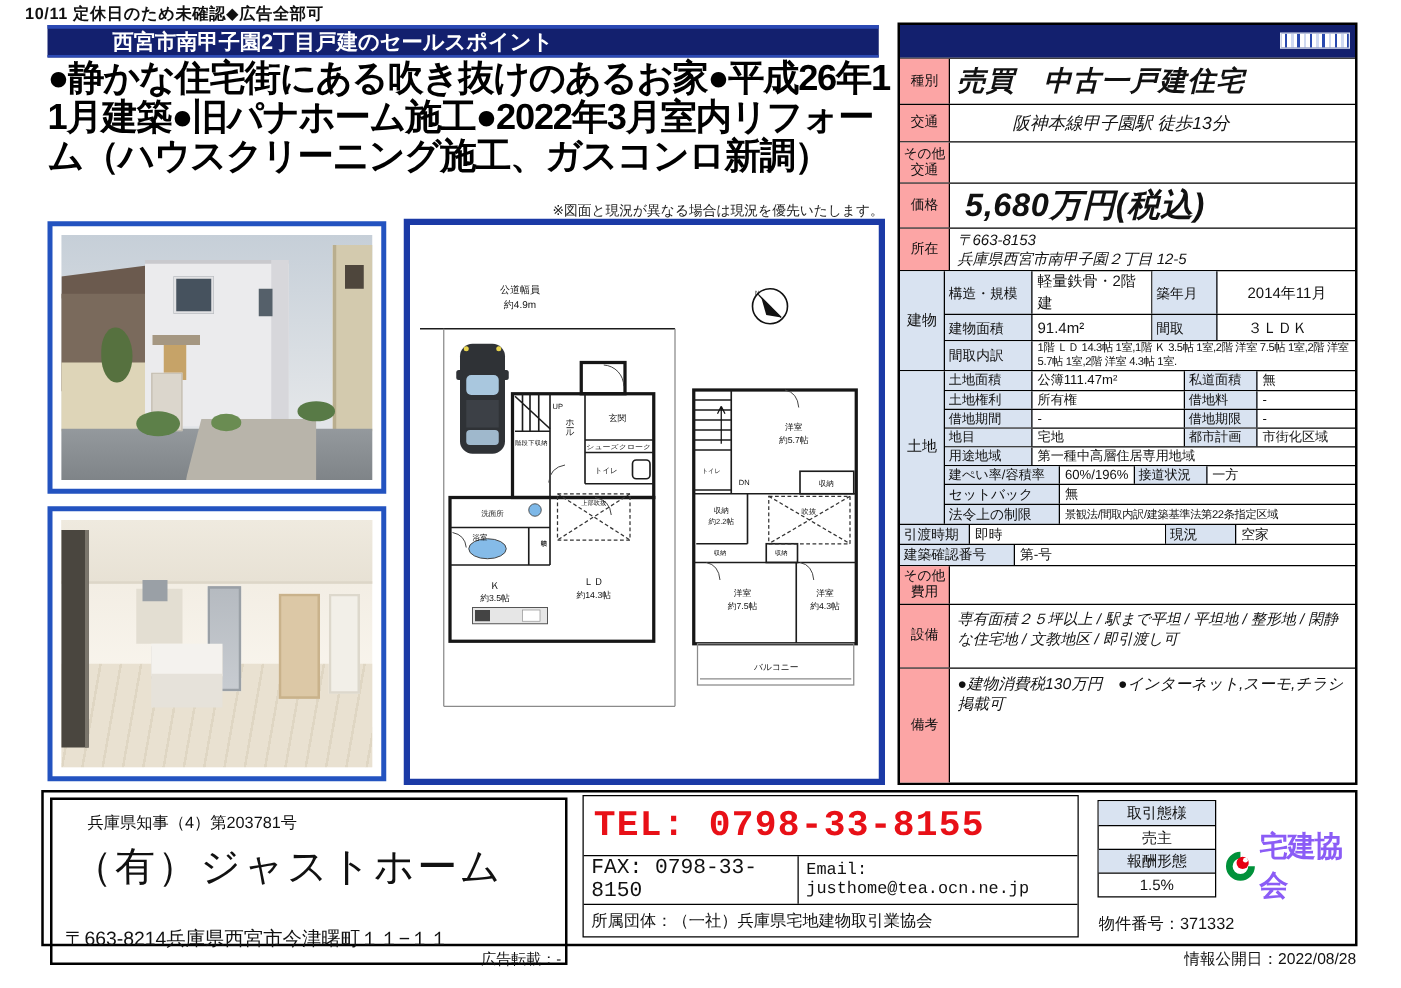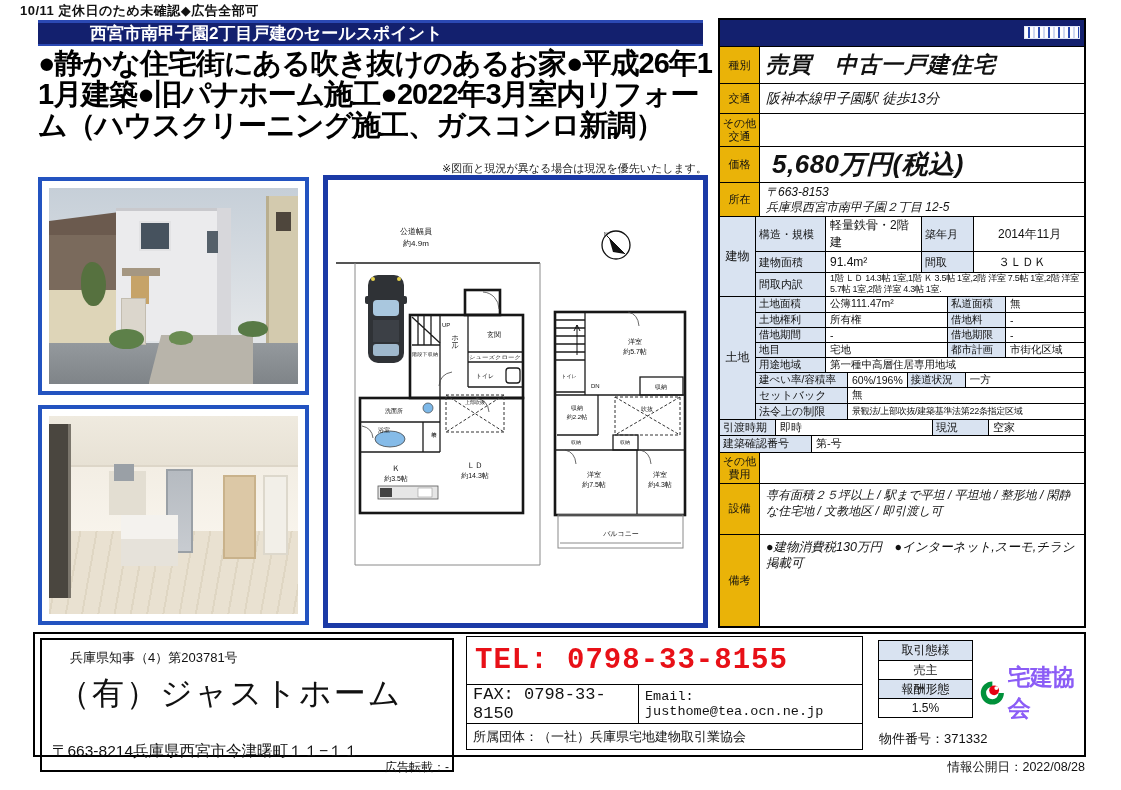--- a/index.html
+++ b/index.html
@@ -70,24 +70,24 @@
   .t8 { font-size:8px; } .t7 { font-size:7px; } .t6 { font-size:6px; } .t5 { font-size:5px; }
   .tc { text-anchor:middle; }
   .vert { writing-mode:vertical-rl; }
   
   .ptable { position:absolute; left:718px; top:18px; width:368px; height:610px; border:2px solid #000; background:#fff; display:flex; flex-direction:column; font-size:12px; }
   .pt-bar { flex:0 0 26px; background:#13206e; position:relative; }
   .pt-badge { position:absolute; right:4px; top:6px; width:56px; height:13px; background:
       repeating-linear-gradient(90deg,#fff 0 3px,#2a4ab0 3px 5px,#fff 5px 8px,#cfd9f2 8px 10px);
       border:1px solid #dfe6f5; }
   .row { display:flex; border-top:1.5px solid #000; align-items:stretch; }
-  .lab { flex:0 0 40px; background:#eab308; border-right:1.5px solid #000; display:flex; align-items:center; justify-content:center; text-align:center; font-size:11px; line-height:1.15; padding:0 2px; }
+  .lab { flex:0 0 40px; background:#fca5a5; border-right:1.5px solid #000; display:flex; align-items:center; justify-content:center; text-align:center; font-size:11px; line-height:1.15; padding:0 2px; }
   .val { flex:1; display:flex; align-items:center; padding:0 6px;font-style:italic; }
   .r-type { flex:0 0 37px; } .r-type .val { font-size:22px; font-weight:700; letter-spacing:1px; }
-  .r-access { flex:0 0 30px; } .r-access .val { font-size:14px; }
+  .r-access { flex:0 0 30px; } .r-access .val { font-size:14px;margin-left:44px; }
   .r-oaccess { flex:0 0 33px; }
   .r-price { flex:0 0 30px; } .r-price .val { font-size:26px; font-weight:700; padding-left:12px; letter-spacing:.5px; }
   .r-loc { flex:0 0 34px; } .r-loc .val { flex-direction:column; align-items:flex-start; justify-content:center; font-size:12px; line-height:1.25; }
   .group { display:flex; }
   .group .glab { flex:0 0 36px; background:#d9e3f1; border-right:1.5px solid #000; display:flex; align-items:center; justify-content:center; font-size:12px; }
   .group .gcol { flex:1; display:flex; flex-direction:column; }
   .srow { display:flex; border-top:1px solid #000; align-items:stretch; }
   .srow:first-child { border-top:none; }
   .slab { background:#d9e3f1; border-right:1px solid #000; display:flex; align-items:center; padding:0 3px; font-size:11px; }
   .sval { display:flex; align-items:center; padding:0 4px; font-size:12px; border-right:1px solid #000; }
@@ -366,21 +366,21 @@
           <div class="sval" style="flex:0 0 58px;">60%/196%</div>
           <div class="w58">接道状況</div>
           <div class="sval fx">一方</div>
         </div>
         <div class="srow l-sub">
           <div class="slab w92" style="font-size:11px;">セットバック</div>
           <div class="sval fx">無</div>
         </div>
         <div class="srow l-sub">
           <div class="slab w92" style="font-size:11px;text-align:right;">法令上の制限</div>
-          <div class="sval fx tiny">景観法/上部吹抜/建築基準法第22条指定区域</div>
+          <div class="sval fx tiny">景観法/間取内訳/建築基準法第22条指定区域</div>
         </div>
       </div>
     </div>
 
     <div class="row r-hand">
       <div class="w56" style="border-right:1px solid #000;">引渡時期</div>
       <div class="sval fx">即時</div>
       <div class="w56">現況</div>
       <div class="sval" style="flex:0 0 95px;">空家</div>
     </div>

